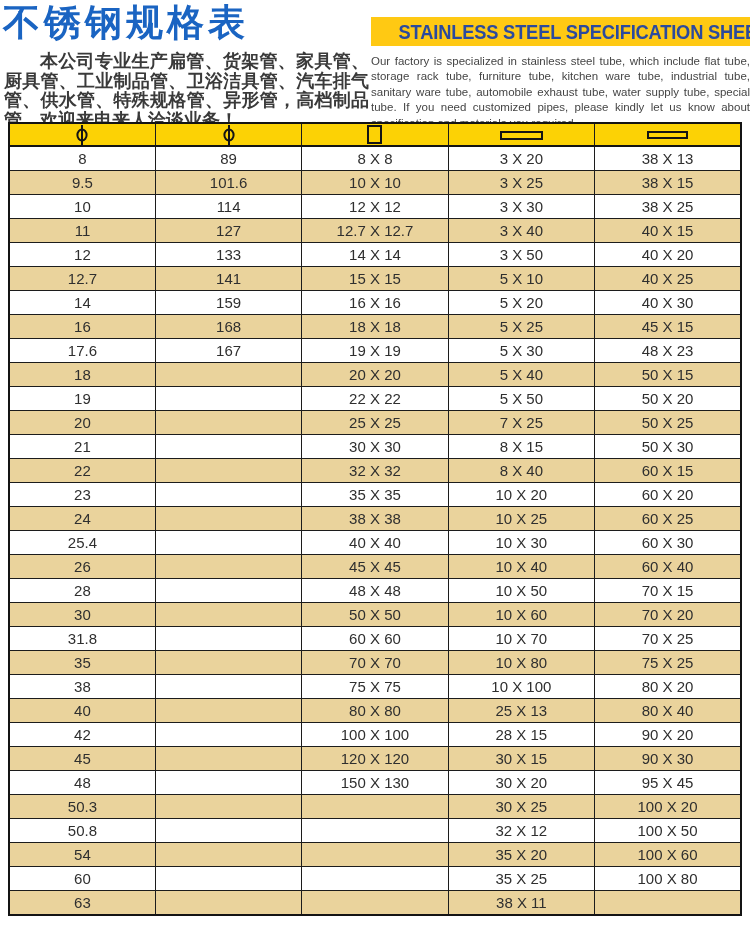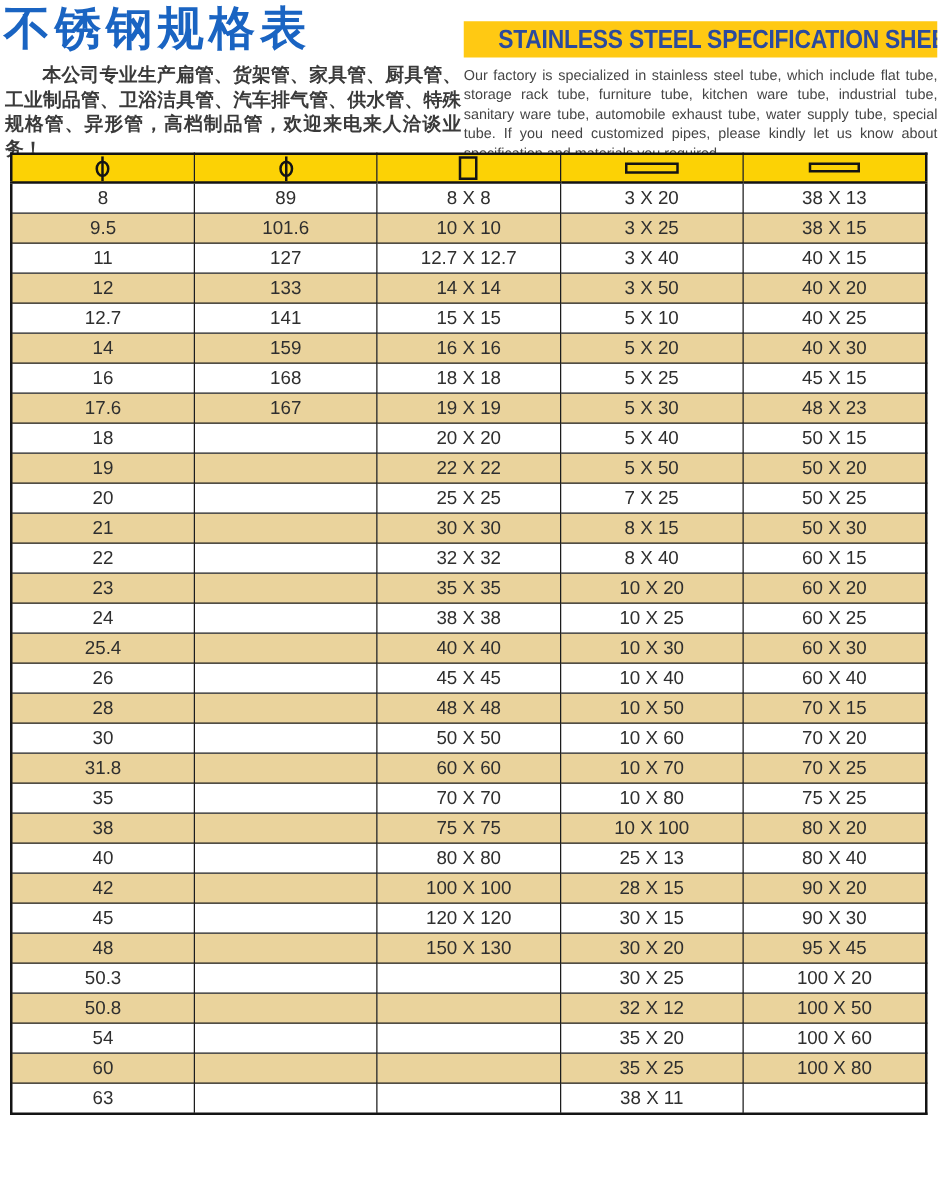--- a/index.html
+++ b/index.html
@@ -22,21 +22,21 @@
 
   
   .left-col{position:absolute;left:3px;top:2px;width:366px;}
   .cn-title{
     margin:0;font-family:"DejaVu Sans", sans-serif;
     font-size:37px;font-weight:bold;color:var(--title-blue);
     letter-spacing:4px;line-height:42px;white-space:nowrap;
   }
   .cn-intro{
     margin:7px 0 0 1px;font-family:"DejaVu Sans", sans-serif;
-    font-size:15px;font-weight:bold;color:#3a3a3a;
+    font-size:18px;font-weight:bold;color:#3a3a3a;
     line-height:19.5px;text-indent:2em;text-align:justify;
   }
   .right-col{position:absolute;left:371px;top:17px;width:379px;}
   .banner{
     height:29px;background:var(--banner-yellow);
     display:flex;align-items:center;overflow:hidden;
   }
   .banner-text{
     font-size:21px;font-weight:bold;color:var(--banner-navy);
     white-space:nowrap;letter-spacing:-0.2px;
@@ -132,20 +132,27 @@
           <td>38 X 13</td>
         </tr>
         <tr>
           <td>9.5</td>
           <td>101.6</td>
           <td>10 X 10</td>
           <td>3 X 25</td>
           <td>38 X 15</td>
         </tr>
         <tr>
+          <td>10</td>
+          <td>114</td>
+          <td>12 X 12</td>
+          <td>3 X 30</td>
+          <td>38 X 25</td>
+        </tr>
+        <tr>
           <td>11</td>
           <td>127</td>
           <td>12.7 X 12.7</td>
           <td>3 X 40</td>
           <td>40 X 15</td>
         </tr>
         <tr>
           <td>12</td>
           <td>133</td>
           <td>14 X 14</td>

